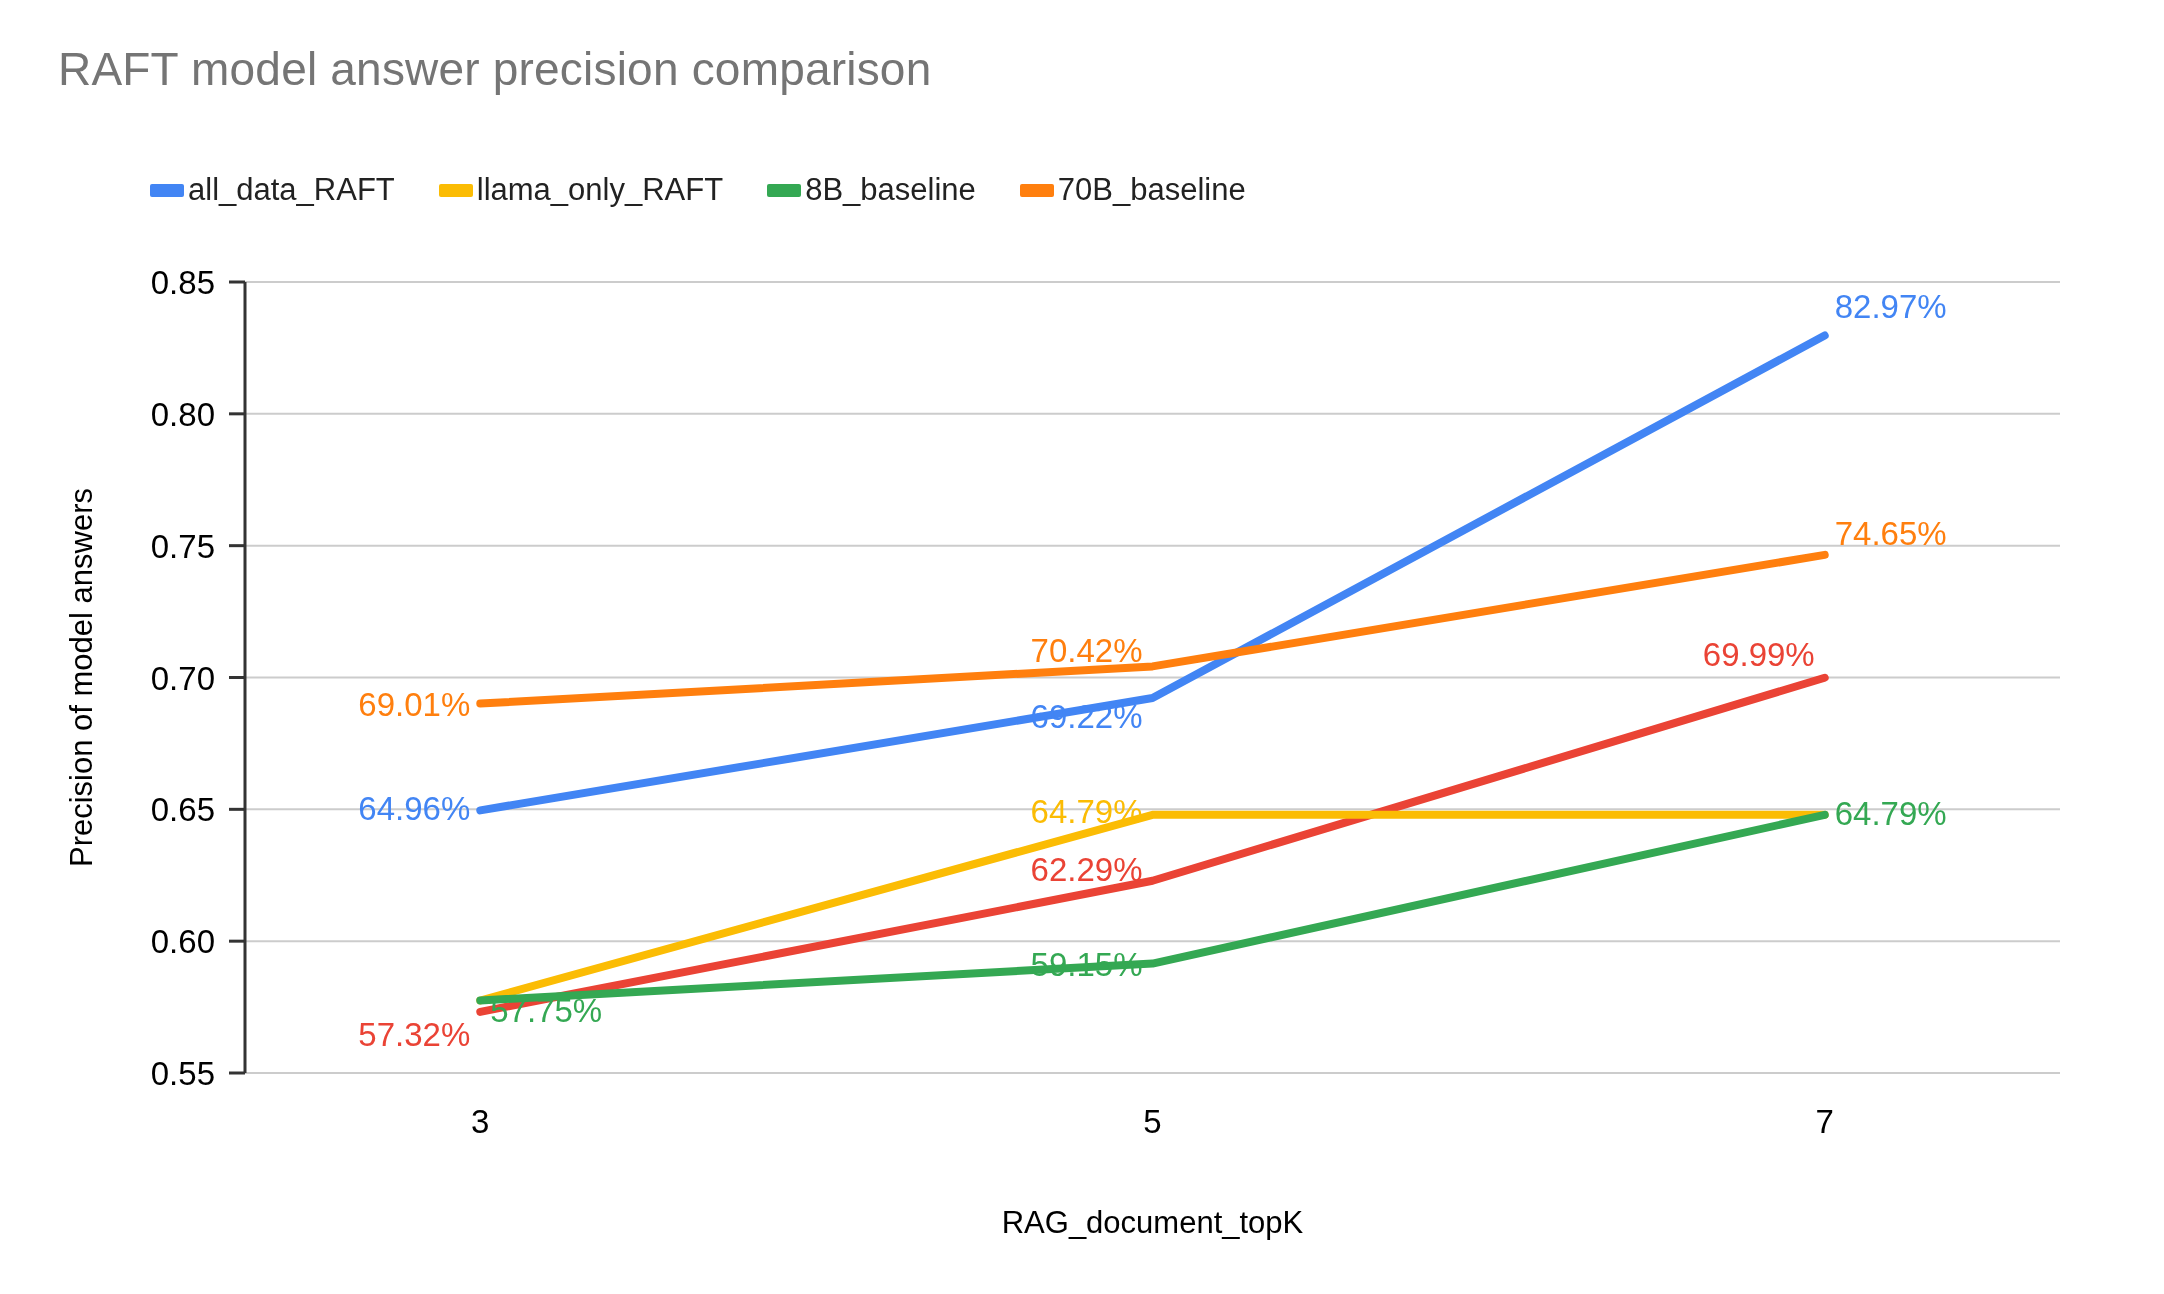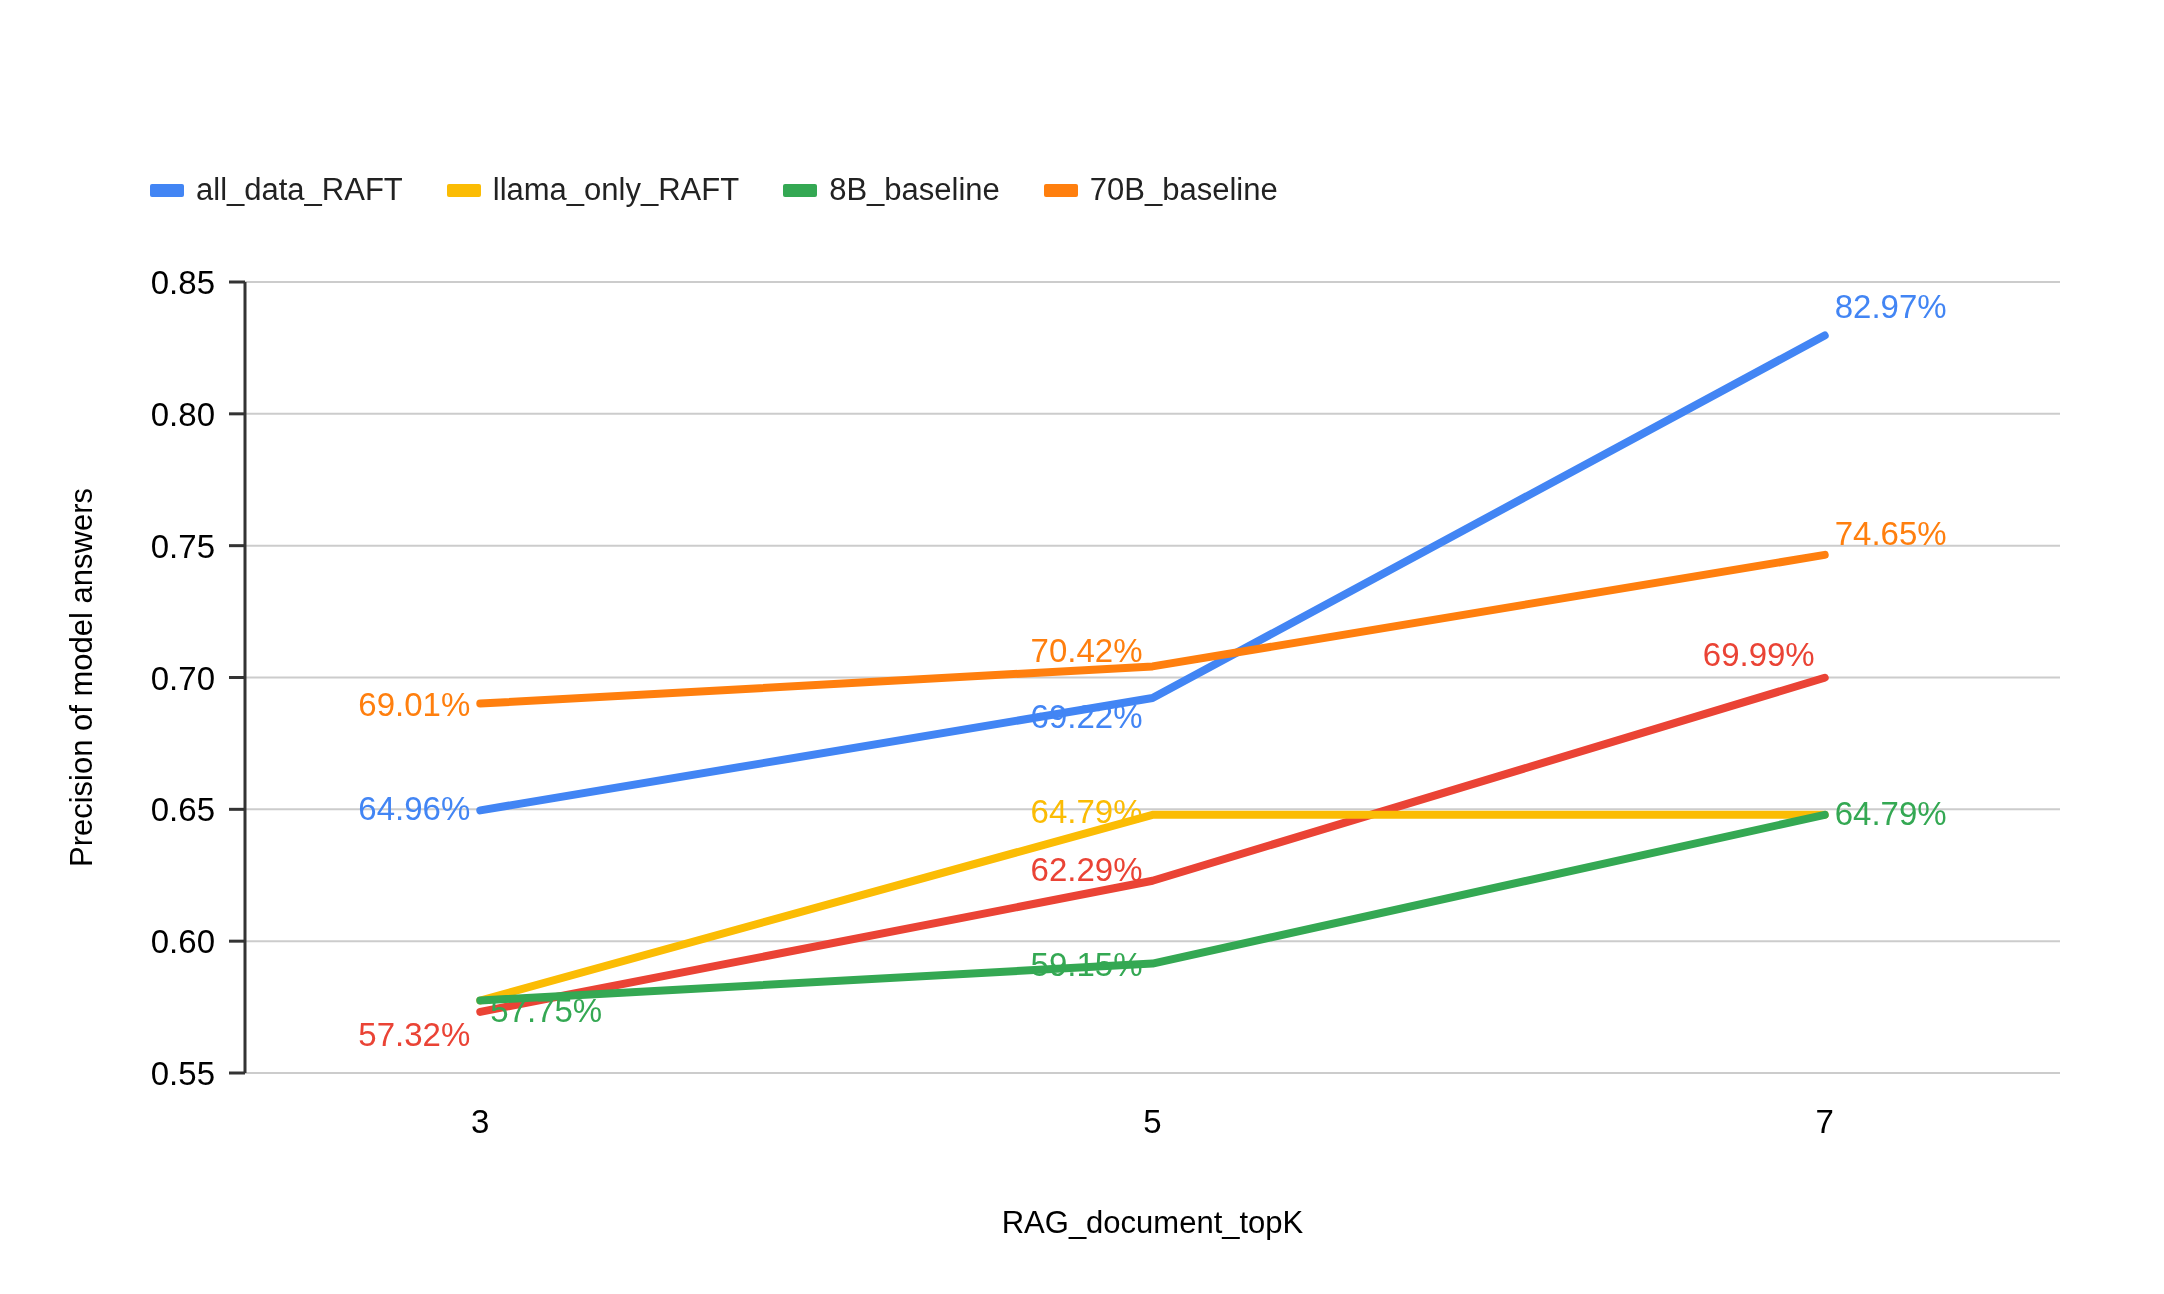--- a/index.html
+++ b/index.html
@@ -38,21 +38,21 @@
     display: flex;
     flex-direction: row;
     align-items: center;
     gap: 44px;
     height: 40px;
   }
   .legend-item {
     display: flex;
     flex-direction: row;
     align-items: center;
-    gap: 12px;
+    gap: 4px;
     cursor: default;
     justify-content: space-between;
   }
   .legend-swatch {
     width: 34px;
     height: 13px;
     border-radius: 2px;
     display: block;
   }
   .legend-label {
@@ -100,20 +100,21 @@
     stroke-width: 8;
     stroke-linecap: round;
     stroke-linejoin: round;
   }
 </style>
 </head>
 <body>
 
 <div id="chart-root">
 
+  <div class="chart-title">RAFT model answer precision comparison</div>
 
   <div class="legend" id="legend">
       <div class="legend-item">
         <span class="legend-swatch" style="background: rgb(66, 133, 244);"></span>
         <span class="legend-label">all_data_RAFT</span>
       </div>
       <div class="legend-item">
         <span class="legend-swatch" style="background: rgb(251, 188, 4);"></span>
         <span class="legend-label">llama_only_RAFT</span>
       </div>

